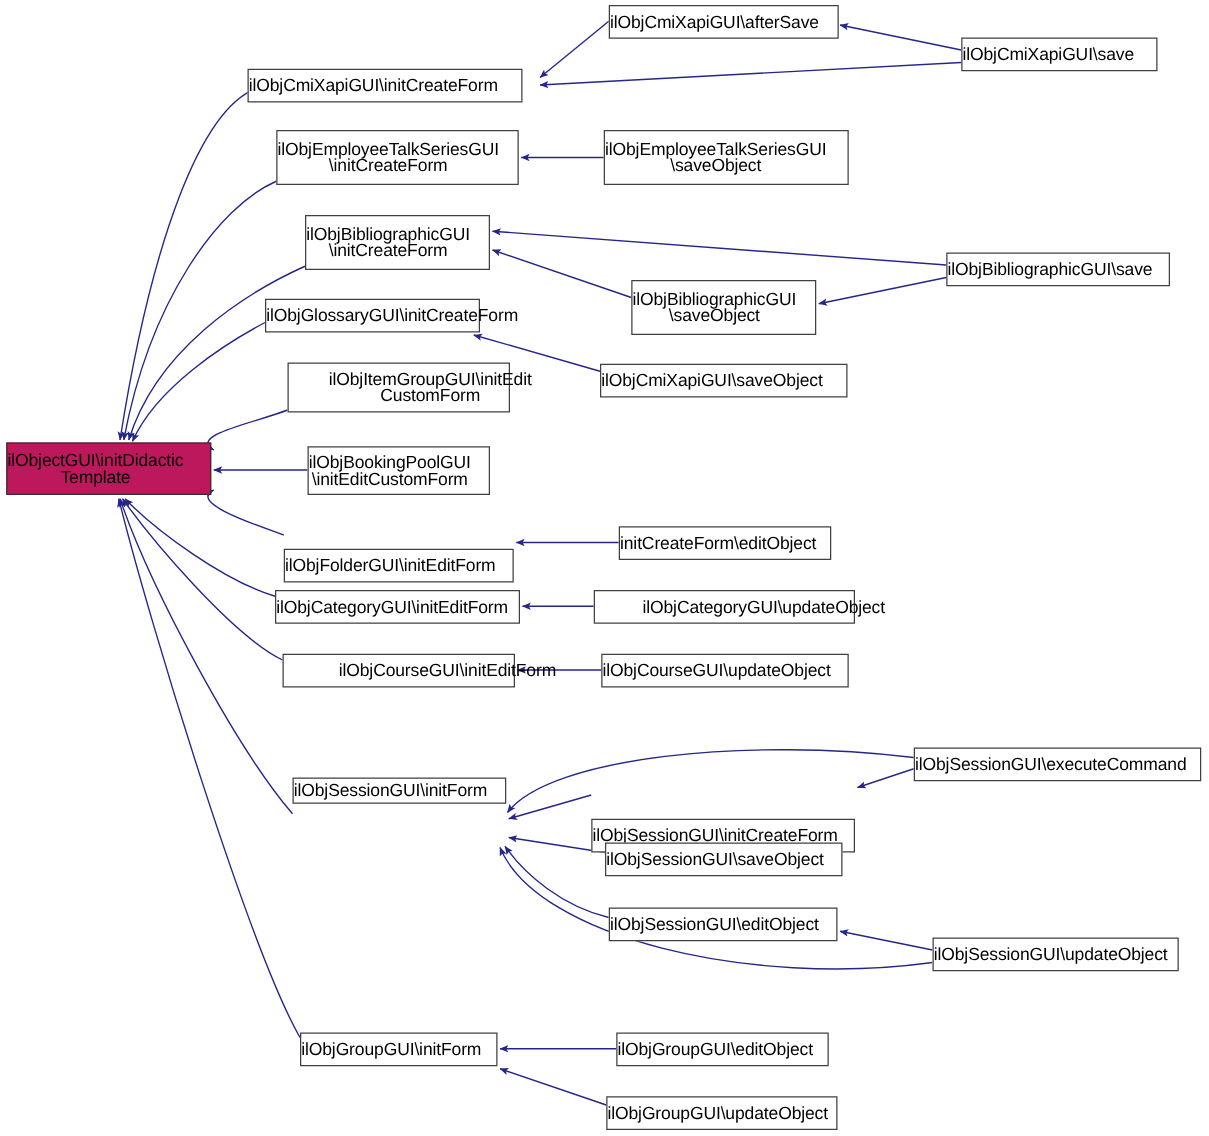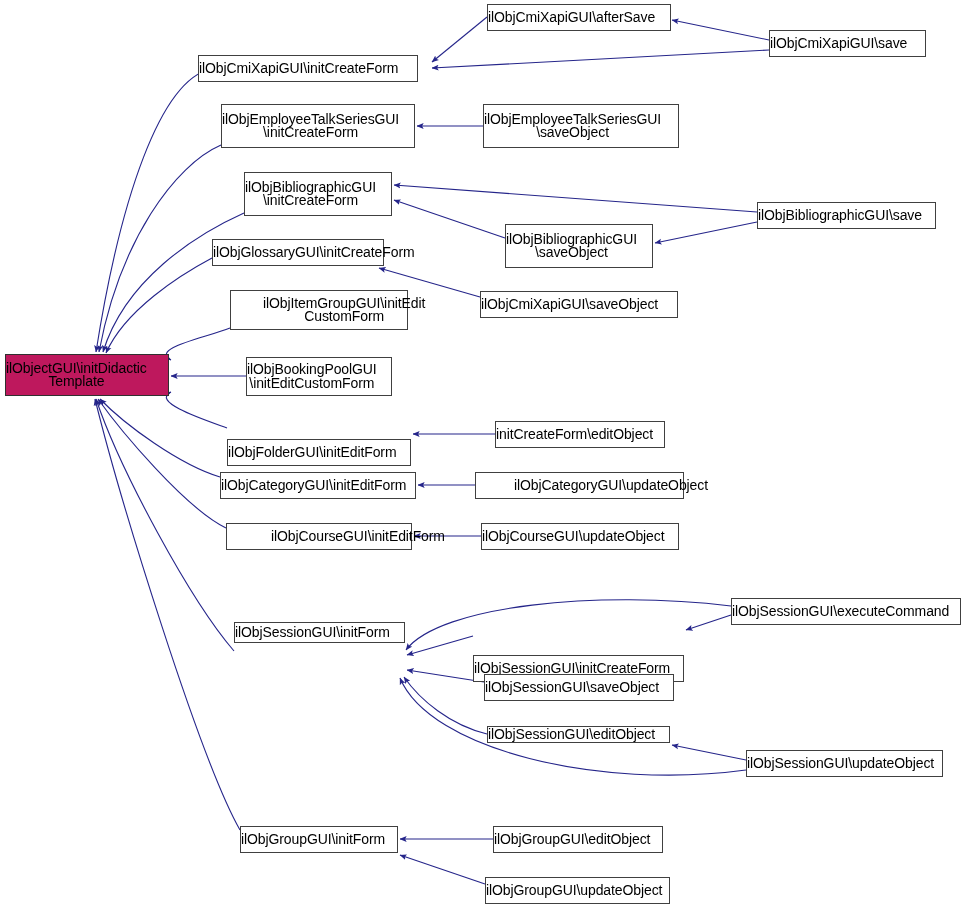--- a/index.html
+++ b/index.html
@@ -109,19 +109,19 @@
       <div class="node" style="left: 227px; top: 421px; width: 184px; height: 27px; margin-top: 18px;"><span>ilObjFolderGUI\initEditForm</span></div>
       <div class="node" style="left: 495px; top: 421px; width: 170px; height: 27px;"><span>initCreateForm\editObject</span></div>
       <div class="node" style="left: 220px; top: 472px; width: 196px; height: 27px;"><span>ilObjCategoryGUI\initEditForm</span></div>
       <div class="node" style="left: 475px; top: 472px; width: 209px; height: 27px; padding-left: 38px;"><span>ilObjCategoryGUI\updateObject</span></div>
       <div class="node" style="left: 226px; top: 523px; width: 186px; height: 27px; padding-left: 44px;"><span>ilObjCourseGUI\initEditForm</span></div>
       <div class="node" style="left: 481px; top: 523px; width: 198px; height: 27px;"><span>ilObjCourseGUI\updateObject</span></div>
       <div class="node" style="left: 234px; top: 622px; width: 171px; height: 21px;"><span>ilObjSessionGUI\initForm</span></div>
       <div class="node" style="left: 473px; top: 623px; width: 211px; height: 27px; margin-top: 32px;"><span>ilObjSessionGUI\initCreateForm</span></div>
       <div class="node" style="left: 731px; top: 598px; width: 230px; height: 27px;"><span>ilObjSessionGUI\executeCommand</span></div>
       <div class="node" style="left: 484px; top: 674px; width: 190px; height: 27px;"><span>ilObjSessionGUI\saveObject</span></div>
-      <div class="node" style="left: 487px; top: 726px; width: 183px; height: 17px;"><span>ilObjSessionGUI\editObject</span></div>
+      <div class="node" style="left: 487px; top: 726px; width: 183px; height: 27px;"><span>ilObjSessionGUI\editObject</span></div>
       <div class="node" style="left: 746px; top: 750px; width: 197px; height: 27px;"><span>ilObjSessionGUI\updateObject</span></div>
       <div class="node" style="left: 240px; top: 826px; width: 158px; height: 27px;"><span>ilObjGroupGUI\initForm</span></div>
       <div class="node" style="left: 493px; top: 826px; width: 170px; height: 27px;"><span>ilObjGroupGUI\editObject</span></div>
       <div class="node" style="left: 485px; top: 877px; width: 185px; height: 27px;"><span>ilObjGroupGUI\updateObject</span></div>
     </div>
 </div>
 
 </body></html>

